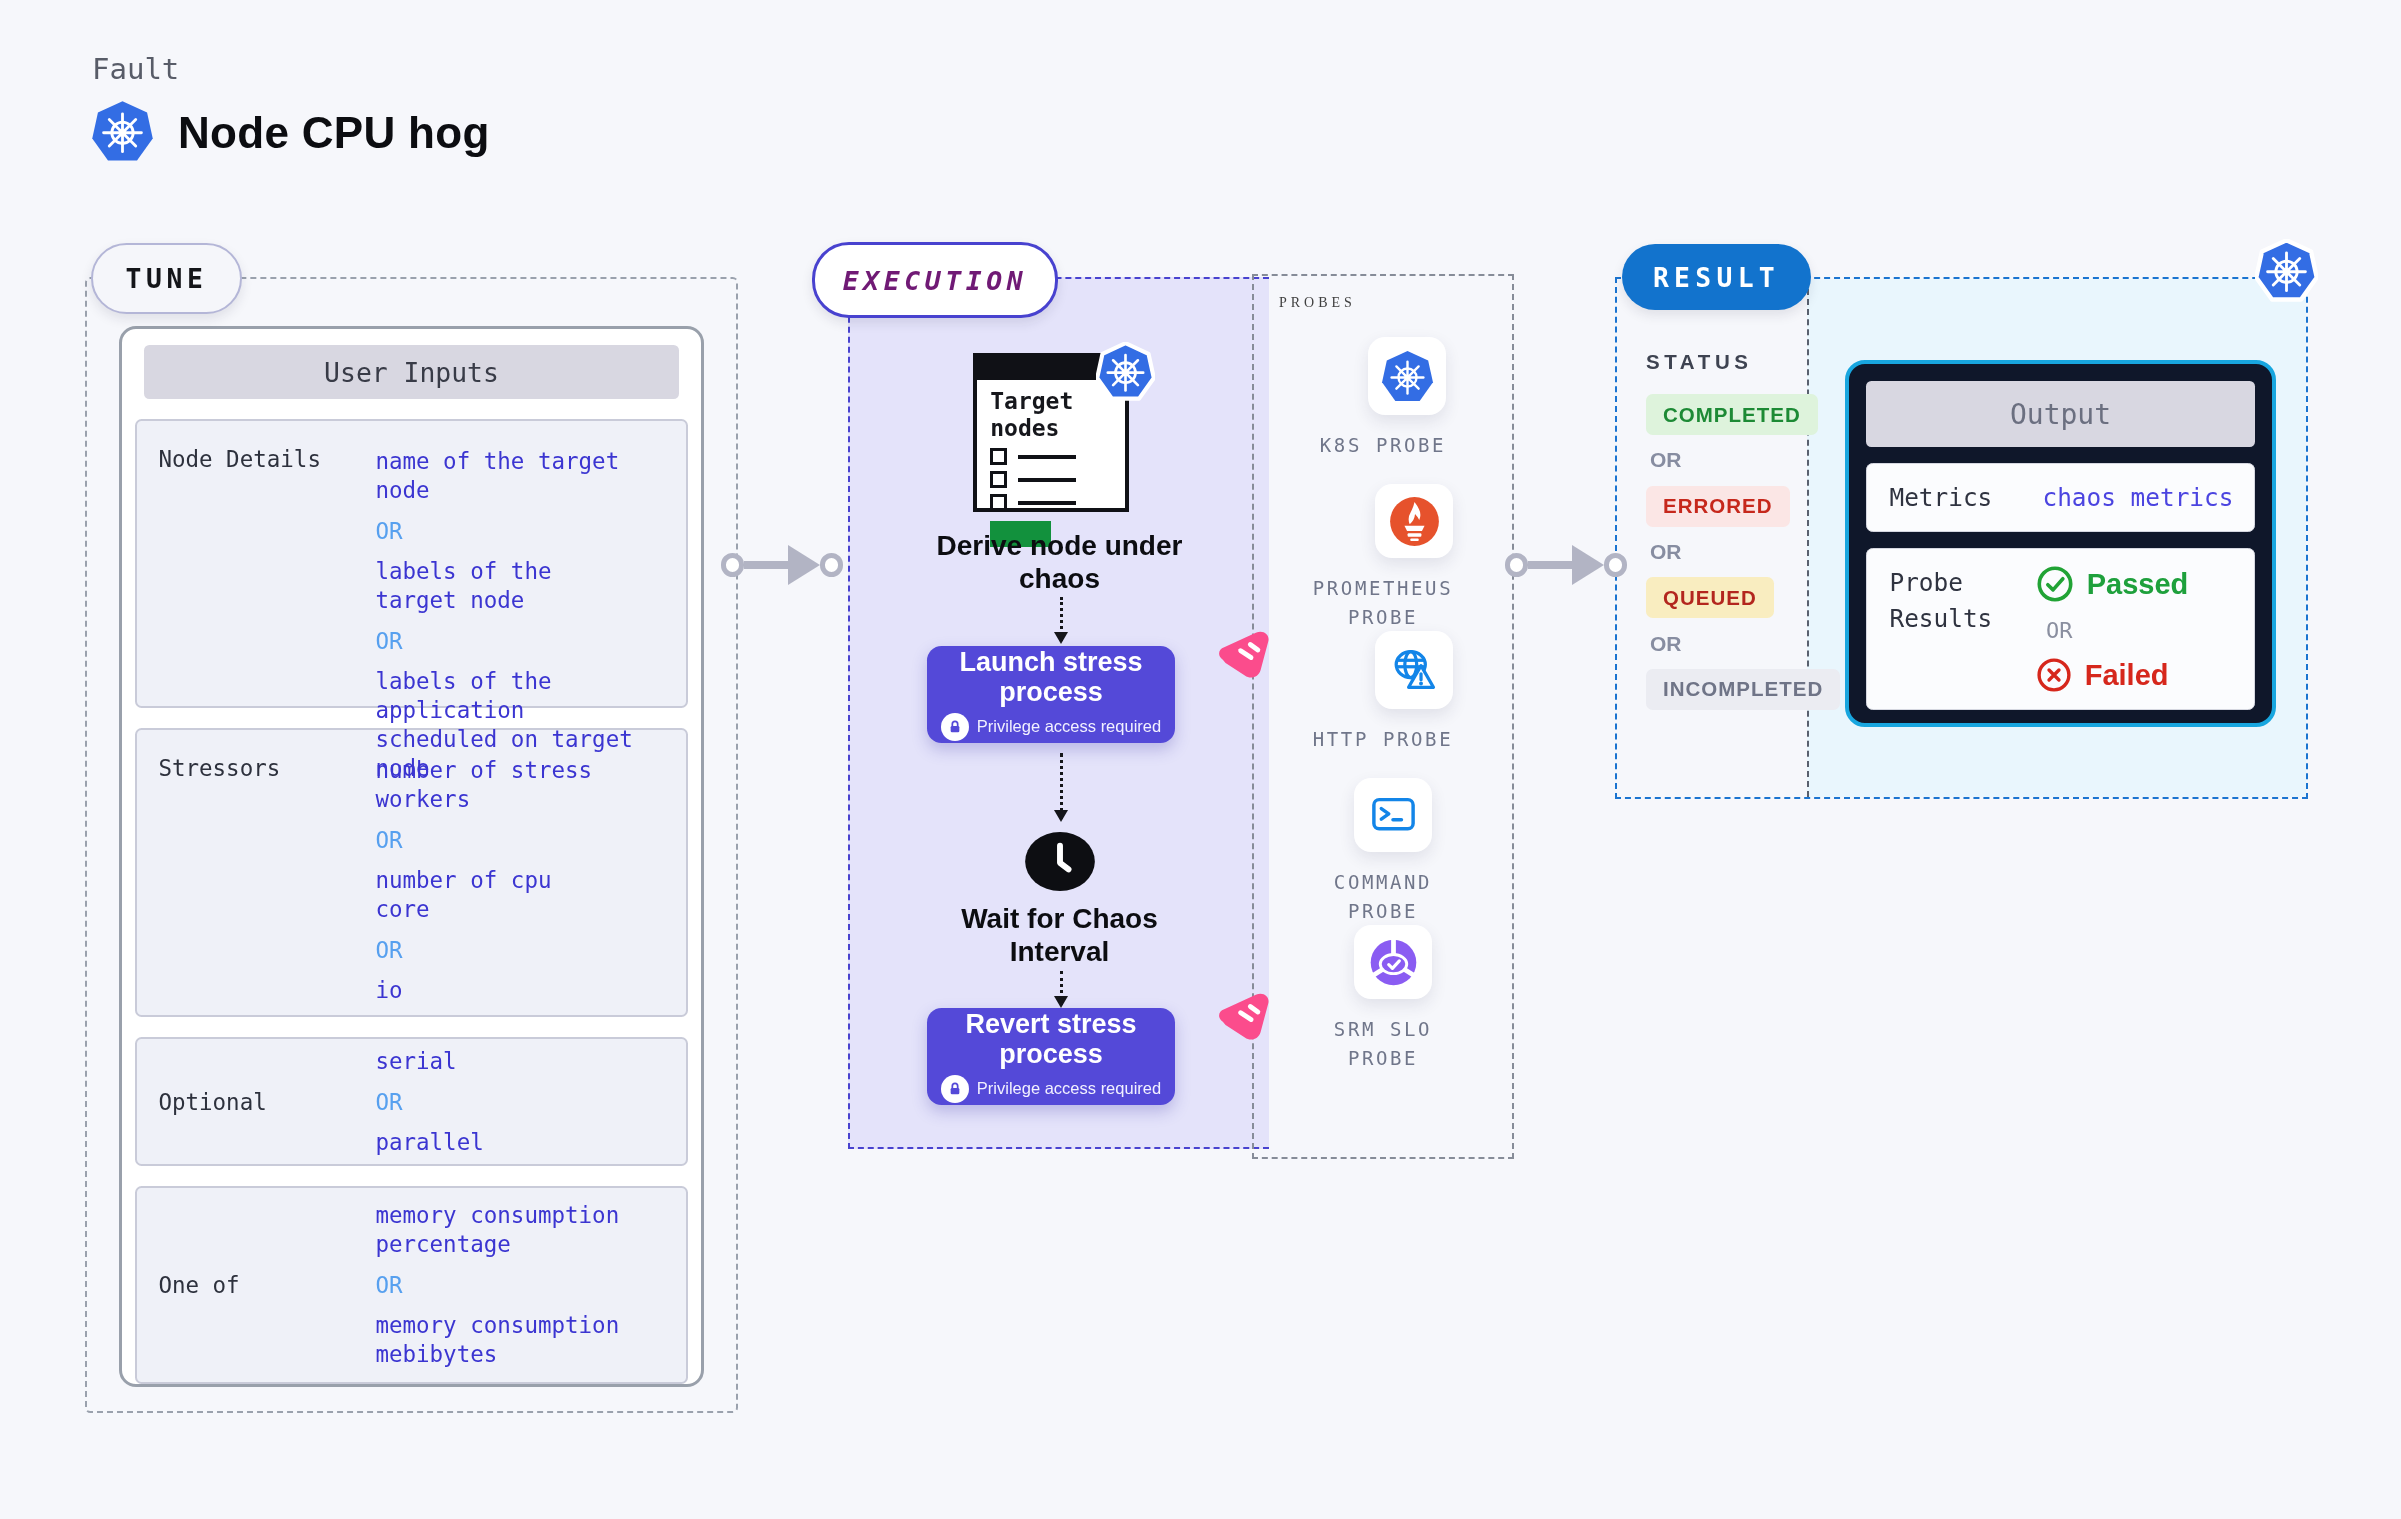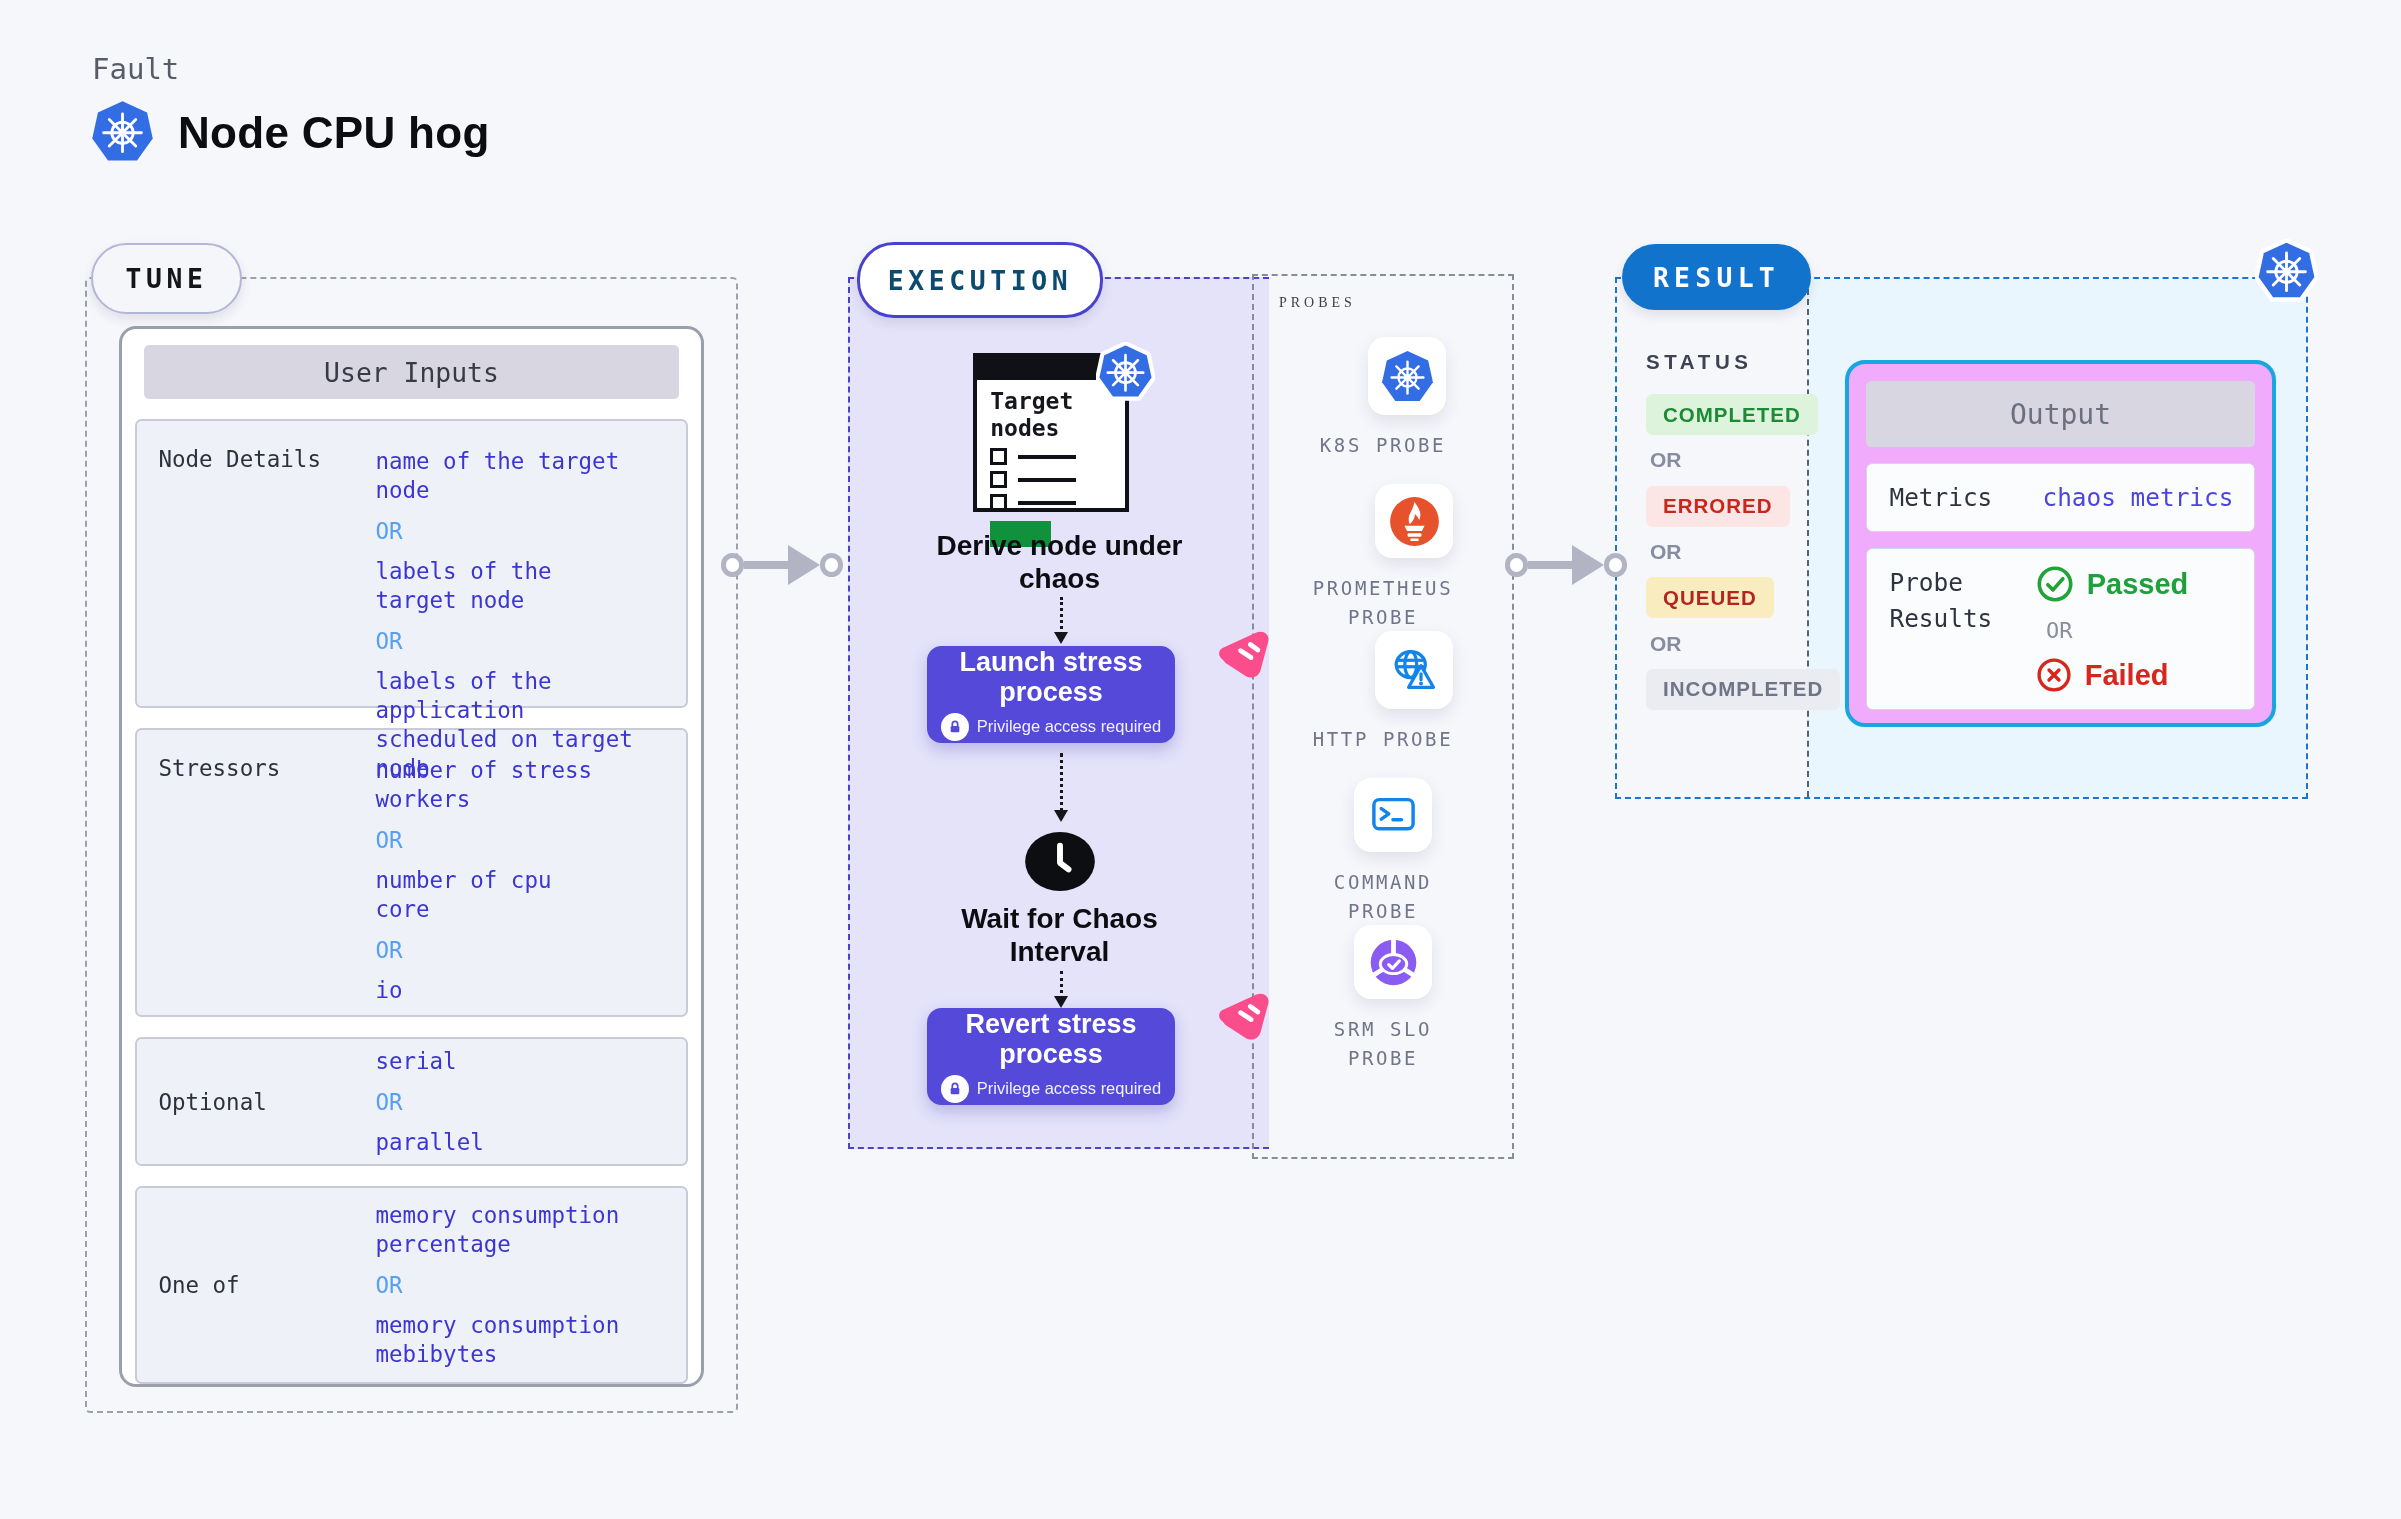--- a/index.html
+++ b/index.html
@@ -10,21 +10,21 @@
   
   .kicker{position:absolute;left:92px;top:52px;font-family:"DejaVu Sans Mono",monospace;font-size:29px;color:#585c68;}
   .title-row{position:absolute;left:91px;top:100px;display:flex;align-items:center;gap:24px;}
   .title-row h1{margin:0;font-size:44px;font-weight:700;color:#0c0d11;letter-spacing:0.3px;}
 
   
   .pill{position:absolute;display:flex;align-items:center;justify-content:center;
         font-family:"DejaVu Sans Mono",monospace;font-weight:700;z-index:5;
         border-radius:37px;box-shadow:0 5.3px 12px rgba(30,32,60,.10);}
   .pill-tune{left:91px;top:243px;width:147px;height:67px;background:#f5f6fa;border:2.6px solid #b4b6d7;color:#141519;font-size:26.4px;letter-spacing:4.6px;}
-  .pill-exec{left:857px;top:242px;width:240px;height:70px;background:#ffffff;border:3.3px solid#4842cf;color:#0c4a6e;font-size:26.4px;letter-spacing:4.6px;}
+  .pill-exec{left:812px;top:242px;width:240px;height:70px;background:#ffffff;border:3.3px solid#4842cf;color:#701a75;font-size:26.4px;letter-spacing:4.6px;font-style:italic;}
   .pill-result{left:1622px;top:244px;width:189px;height:66px;background:#1273cd;border:none;color:#ffffff;font-size:26.4px;letter-spacing:5.3px;}
 
   
   .tune-box{position:absolute;left:85px;top:277px;width:649px;height:1132px;border:2.6px dashed #9aa1ad;border-radius:5.3px;}
   .ui-card{position:absolute;left:119px;top:326px;width:585px;height:1061px;background:#ffffff;border:3.3px solid #99a0ab;border-radius:17px;box-sizing:border-box;padding:16px 13.2px;}
   .ui-head{height:54px;margin:0 9.2px;background:#d8d7e1;border-radius:5.3px;display:flex;align-items:center;justify-content:center;
            font-family:"DejaVu Sans Mono",monospace;font-size:26.4px;color:#383b47;}
   .ui-row{margin:20px 0 0;border:2px solid #c9cbd9;border-radius:6.6px;background:#eff1f8;display:flex;box-sizing:border-box;padding:17px 9.2px;}
   .ui-row .rlabel{width:217px;padding-left:12px;font-family:"DejaVu Sans Mono",monospace;font-size:22.5px;color:#2d313d;}
   .ui-row .rvals{flex:1;}
@@ -73,21 +73,21 @@
   
   .result-box{position:absolute;left:1615px;top:277px;width:693px;height:522px;border:2.3px dashed #1b74d0;box-sizing:border-box;}
   .result-blue{position:absolute;left:190px;top:0;right:0;bottom:0;background:#e9f6fd;}
   .result-div{position:absolute;left:190px;top:0;bottom:0;border-left:2.3px dashed #59606e;}
   .status-col{position:absolute;left:29px;top:71px;display:flex;flex-direction:column;align-items:flex-start;}
   .status-title{font-weight:800;font-size:20.5px;letter-spacing:4.6px;color:#3e4351;margin-bottom:20px;}
   .sbadge{display:inline-block;padding:8.6px 17px;border-radius:6.6px;font-weight:800;font-size:20.5px;letter-spacing:1px;}
   .sor{font-weight:700;font-size:21px;color:#878da1;margin:13.2px 0 13.2px 4px;}
   .k8s-corner{position:absolute;left:2255px;top:239px;width:63px;height:63px;z-index:6;}
 
-  .output-box{position:absolute;left:228px;top:81px;width:431px;height:367px;background:#f0abfc;border:4px solid #18a6df;border-radius:20px;box-sizing:border-box;padding:17px 17px;z-index:2;}
+  .output-box{position:absolute;left:228px;top:81px;width:431px;height:367px;background:#0f172a;border:4px solid #18a6df;border-radius:20px;box-sizing:border-box;padding:17px 17px;z-index:2;}
   .out-head{height:66px;background:#d8d7e1;border-radius:5.3px;display:flex;align-items:center;justify-content:center;
             font-family:"DejaVu Sans Mono",monospace;font-size:28px;color:#6b6f80;}
   .out-row{margin-top:16px;border:1.7px solid #d5d7e0;border-radius:6.6px;background:#fbfcfe;display:flex;box-sizing:border-box;padding:16px 0 16px 22.5px;}
   .out-row .olabel{width:129px;font-family:"DejaVu Sans Mono",monospace;font-size:24.4px;color:#2f3340;line-height:1.45;}
   .metric-val{font-family:"DejaVu Sans Mono",monospace;font-size:24.4px;color:#4b44e0;margin-left:24px;align-self:center;}
   .pr-col{display:flex;flex-direction:column;margin-left:17px;}
   .pr-line{display:flex;align-items:center;gap:13.2px;}
   .pr-passed{font-weight:700;font-size:29px;color:#1ea03c;}
   .pr-failed{font-weight:700;font-size:29px;color:#d6271c;}
   .pr-or{font-family:"DejaVu Sans Mono",monospace;font-size:22px;color:#8a8fa0;margin:14.5px 0 14.5px 10.6px;}

